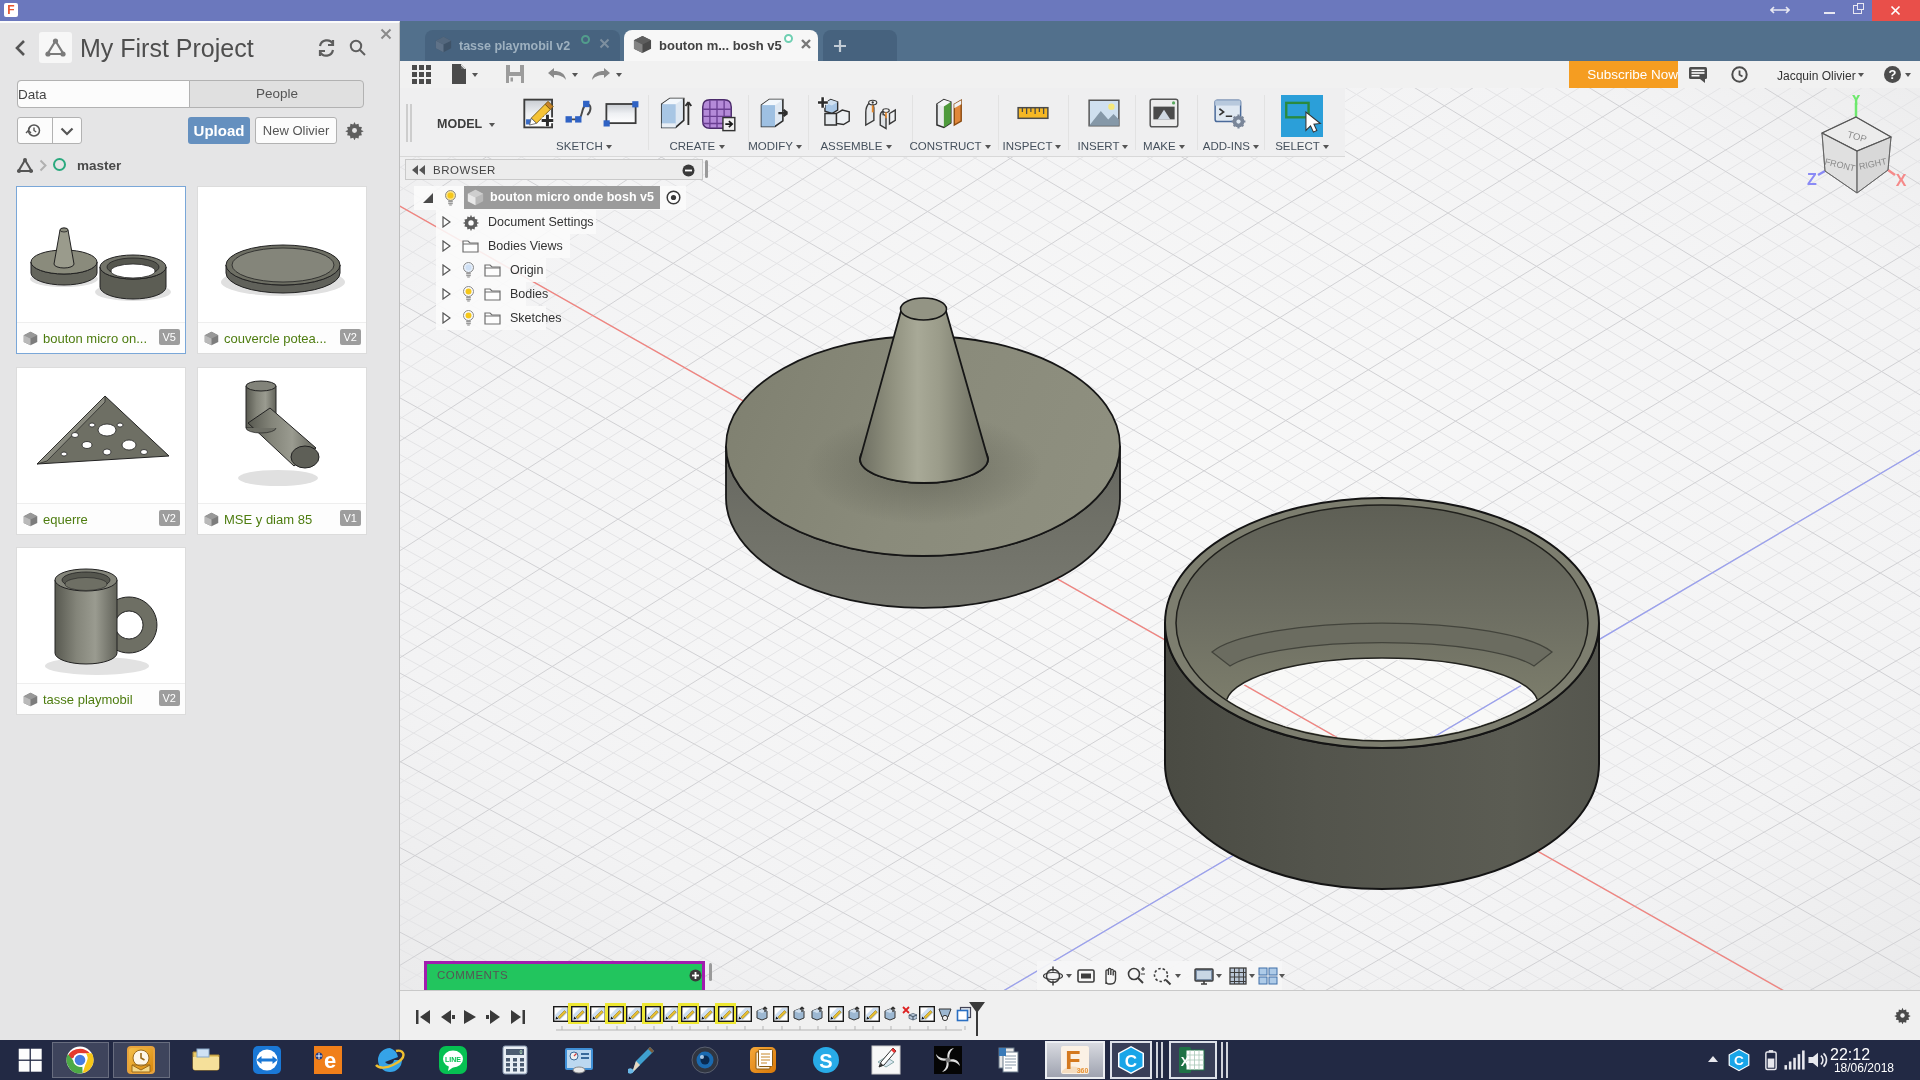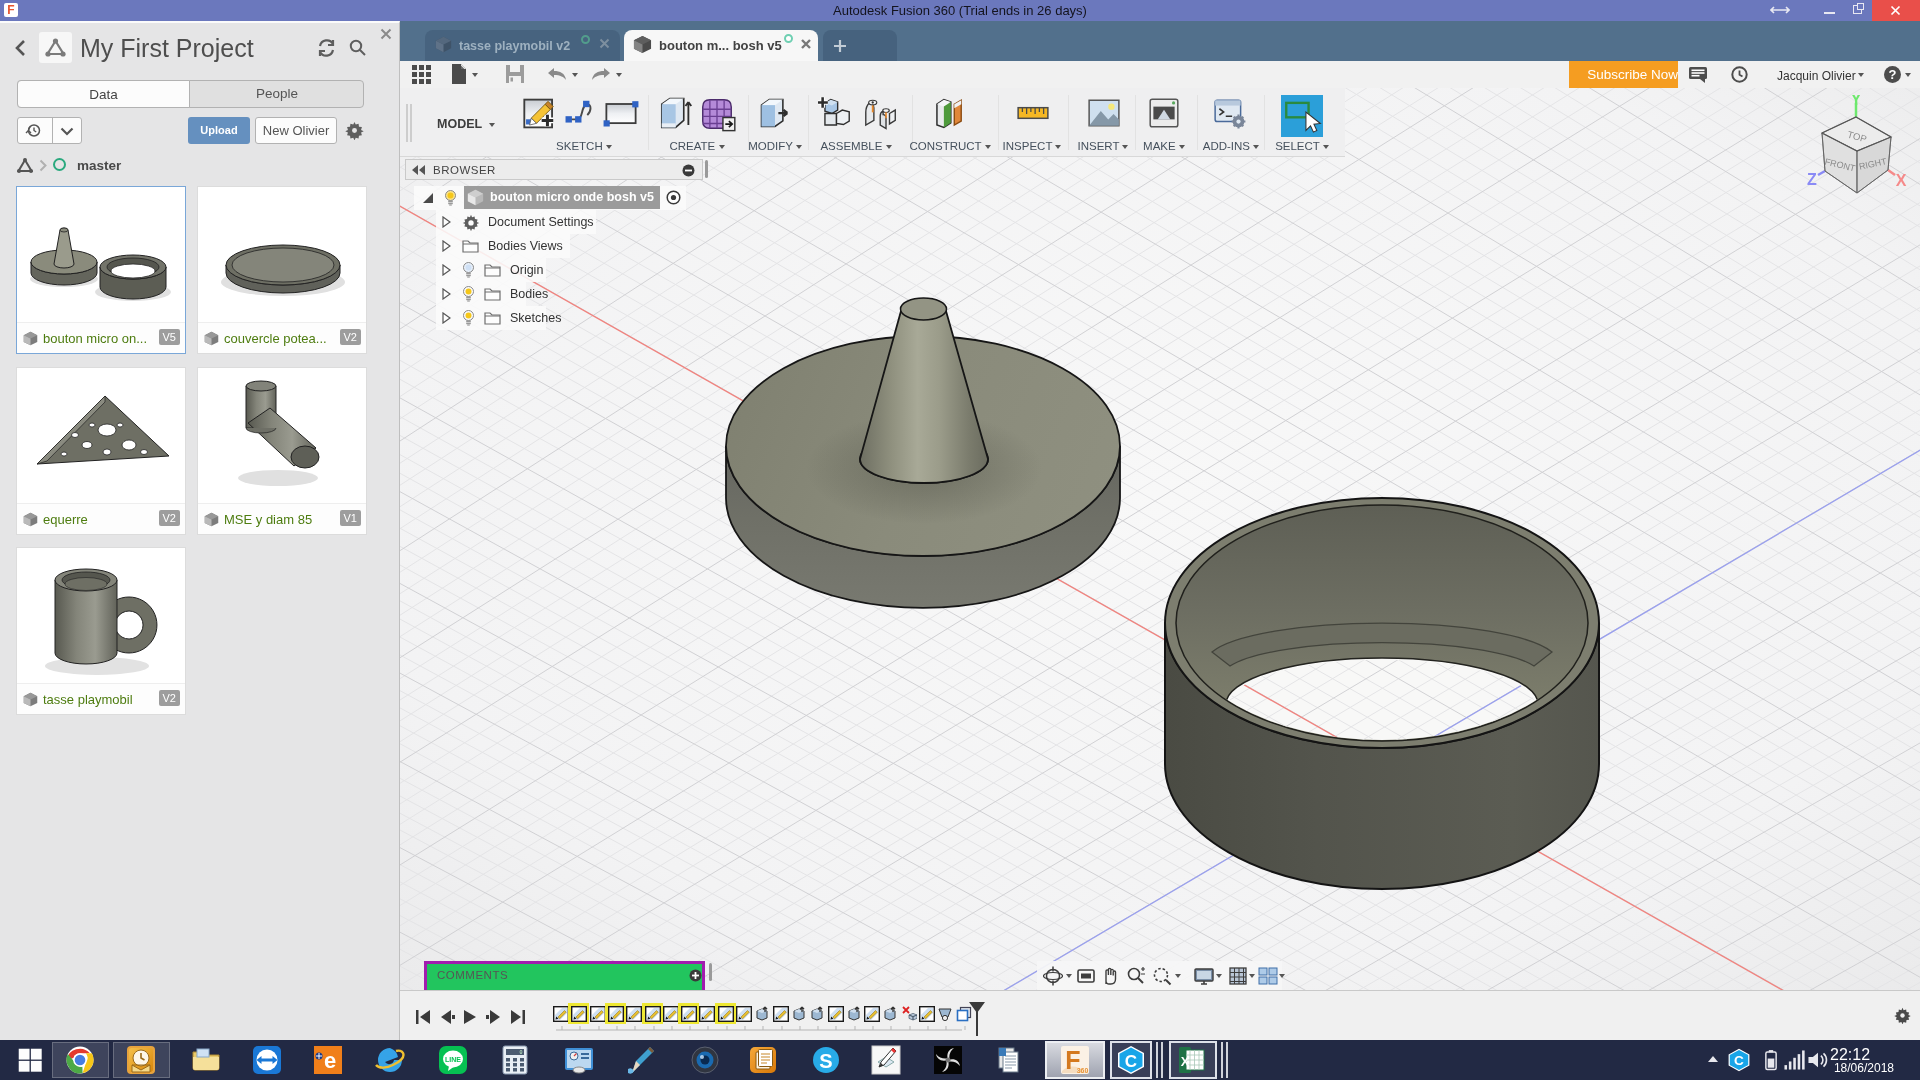--- a/index.html
+++ b/index.html
@@ -427,21 +427,20 @@
     <path d="M556 1030 H962 M562 1026v4M580 1026v4M599 1026v4M617 1026v4M635 1026v4M654 1026v4M672 1026v4M690 1026v4M708 1026v4M727 1026v4M745 1026v4M763 1026v4M782 1026v4M800 1026v4M818 1026v4M836 1026v4M855 1026v4M873 1026v4M891 1026v4M910 1026v4M928 1026v4M946 1026v4M965 1026v4" stroke="#b5b5b5" stroke-width="1" fill="none"></path>
   </svg>
 <div class="abs" style="left:969px;top:1002px;width:0;height:0;border-left:8px solid transparent;border-right:8px solid transparent;border-top:11px solid #3a3a3a"></div>
 <div class="abs" style="left:976px;top:1010px;width:2px;height:26px;background:#3a3a3a"></div>
 <svg class="abs" style="left:1894px;top:1007px" width="17" height="17" viewBox="0 0 20 20">
 <path d="M10 1 l1.3 2.8 3 -0.9 0.4 3.1 3.1 0.4 -0.9 3 2.8 1.3 -2.8 1.3 0.9 3 -3.1 0.4 -0.4 3.1 -3 -0.9 -1.3 2.8 -1.3 -2.8 -3 0.9 -0.4 -3.1 -3.1 -0.4 0.9 -3 -2.8 -1.3 2.8 -1.3 -0.9 -3 3.1 -0.4 0.4 -3.1 3 0.9 Z" fill="#4a4a4a"></path>
 <circle cx="10" cy="10" r="2.6" fill="#f0f0f0"></circle>
   </svg>
 <div id="titlebar">
 <div class="abs" style="left:4px;top:3px;width:14px;height:14px;background:#fff;border-radius:2px;font-size:12px;font-weight:bold;color:#e8552e;text-align:center;line-height:14px">F</div>
-<div id="titletext">Autodesk Fusion 360 (Trial ends in 26 days)</div>
 <svg class="abs" style="left:1770px;top:3px" width="20" height="14" viewBox="0 0 20 14">
       <path d="M1 7h18M4 4l-3 3 3 3M16 4l3 3-3 3" stroke="#e8e8f2" stroke-width="1.6" fill="none"></path>
     </svg>
 <div class="abs" style="left:1824px;top:12px;width:11px;height:2px;background:#e8e8f2"></div>
 <div class="abs" style="left:1853px;top:5px;width:9px;height:9px;border:1.5px solid #e8e8f2"></div>
 <div class="abs" style="left:1857px;top:3px;width:7px;height:7px;border:1.5px solid #e8e8f2;background:#6b78bd"></div>
 <div class="abs" style="left:1872px;top:0;width:48px;height:21px;background:#e94f4a"></div>
 <svg class="abs" style="left:1890px;top:5px" width="11" height="11" viewBox="0 0 11 11">
       <path d="M1.5 1.5l8 8M9.5 1.5l-8 8" stroke="#fff" stroke-width="1.7"></path>
     </svg>
@@ -668,33 +667,33 @@
 <path d="M16 1 v5 h-5 M3 17 v-5 h5" fill="none" stroke="#5e5e5e" stroke-width="2.2"></path>
   </svg>
 <svg class="abs" style="left:349px;top:39px" width="17" height="17" viewBox="0 0 17 17">
 <circle cx="7" cy="7" r="5.2" fill="none" stroke="#5e5e5e" stroke-width="2"></circle>
     <path d="M11 11 l5 5" stroke="#5e5e5e" stroke-width="2"></path>
   </svg>
 <svg class="abs" style="left:380px;top:28px" width="12" height="12" viewBox="0 0 12 12">
     <path d="M1.5 1.5l9 9M10.5 1.5l-9 9" stroke="#8a8a8a" stroke-width="2"></path>
   </svg>
 <div class="abs" style="left:17px;top:80px;width:347px;height:28px;border:1px solid #b2b2b2;border-radius:4px;background:#e0e0e0"></div>
-<div class="abs" style="left:17px;top:80px;width:173px;height:28px;border:1px solid #b2b2b2;border-radius:4px 0 0 4px;background:#fcfcfc;font-size:13.5px;color:#444;text-align:center;line-height:27px">Data</div>
+<div class="abs" style="left:17px;top:80px;width:173px;height:28px;border:1px solid #b2b2b2;border-radius:4px 0 0 4px;background:#fcfcfc;font-size:13.5px;color:#444;line-height:27px">Data</div>
 <div class="abs" style="left:190px;top:80px;width:174px;height:28px;font-size:13.5px;color:#555;text-align:center;line-height:27px">People</div>
 <div class="abs" style="left:17px;top:117px;width:65px;height:27px;border:1px solid #b2b2b2;border-radius:3px;background:#fcfcfc"></div>
 <div class="abs" style="left:52px;top:117px;width:1px;height:27px;background:#b2b2b2"></div>
 <svg class="abs" style="left:25px;top:123px" width="17" height="15" viewBox="0 0 17 15">
 <circle cx="9" cy="7.5" r="5.5" fill="none" stroke="#555" stroke-width="1.5"></circle>
     <path d="M9 4.5v3l2.2 1.5" stroke="#555" stroke-width="1.4" fill="none"></path>
 <path d="M3.5 7.5 a5.5 5.5 0 0 1 1.5 -3.5 M1 10 l2.5 -2.5 2.5 2.5" fill="none" stroke="#555" stroke-width="1.4"></path>
   </svg>
 <svg class="abs" style="left:60px;top:127px" width="14" height="9" viewBox="0 0 14 9">
     <path d="M1.5 1.5 L7 7 L12.5 1.5" stroke="#555" stroke-width="2.2" fill="none"></path>
   </svg>
-<div class="abs" style="left:188px;top:117px;width:62px;height:27px;border-radius:3px;background:#6590bf;color:#fff;font-size:11px;font-weight:bold;text-align:center;line-height:27px">Upload</div>
+<div class="abs" style="left:188px;top:117px;width:62px;height:27px;border-radius:3px;background:#6590bf;color:#fff;font-size:15px;font-weight:bold;text-align:center;line-height:27px">Upload</div>
 <div class="abs" style="left:255px;top:117px;width:82px;height:27px;border:1px solid #b2b2b2;border-radius:3px;background:#fcfcfc;color:#555;font-size:13px;text-align:center;line-height:25px">New Olivier</div>
 <svg class="abs" style="left:345px;top:121px" width="19" height="19" viewBox="0 0 20 20">
 <path d="M10 1 l1.3 2.8 3 -0.9 0.4 3.1 3.1 0.4 -0.9 3 2.8 1.3 -2.8 1.3 0.9 3 -3.1 0.4 -0.4 3.1 -3 -0.9 -1.3 2.8 -1.3 -2.8 -3 0.9 -0.4 -3.1 -3.1 -0.4 0.9 -3 -2.8 -1.3 2.8 -1.3 -0.9 -3 3.1 -0.4 0.4 -3.1 3 0.9 Z" fill="#5e5e5e"></path>
 <circle cx="10" cy="10" r="2.6" fill="#e5e5e6"></circle>
   </svg>
 <svg class="abs" style="left:17px;top:158px" width="16" height="15" viewBox="0 0 16 15">
 <path d="M8 2 L14.5 13 L1.5 13 Z" fill="none" stroke="#555" stroke-width="2"></path>
 <circle cx="8" cy="2" r="2" fill="#555"></circle>
     <circle cx="14" cy="13" r="2" fill="#555"></circle>
     <circle cx="2" cy="13" r="2" fill="#555"></circle>

